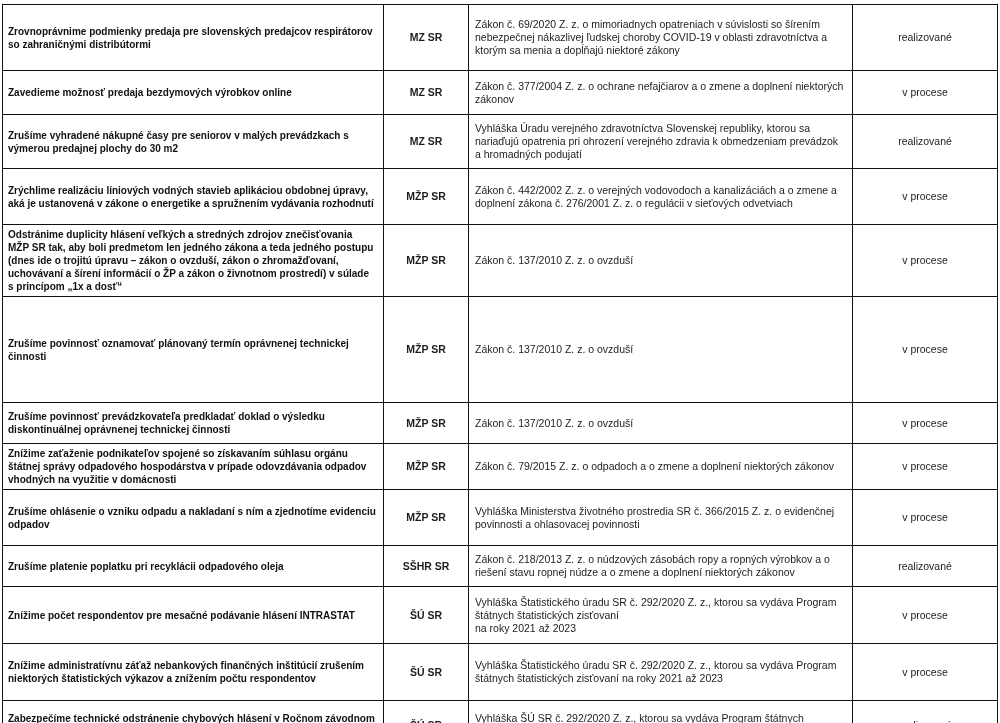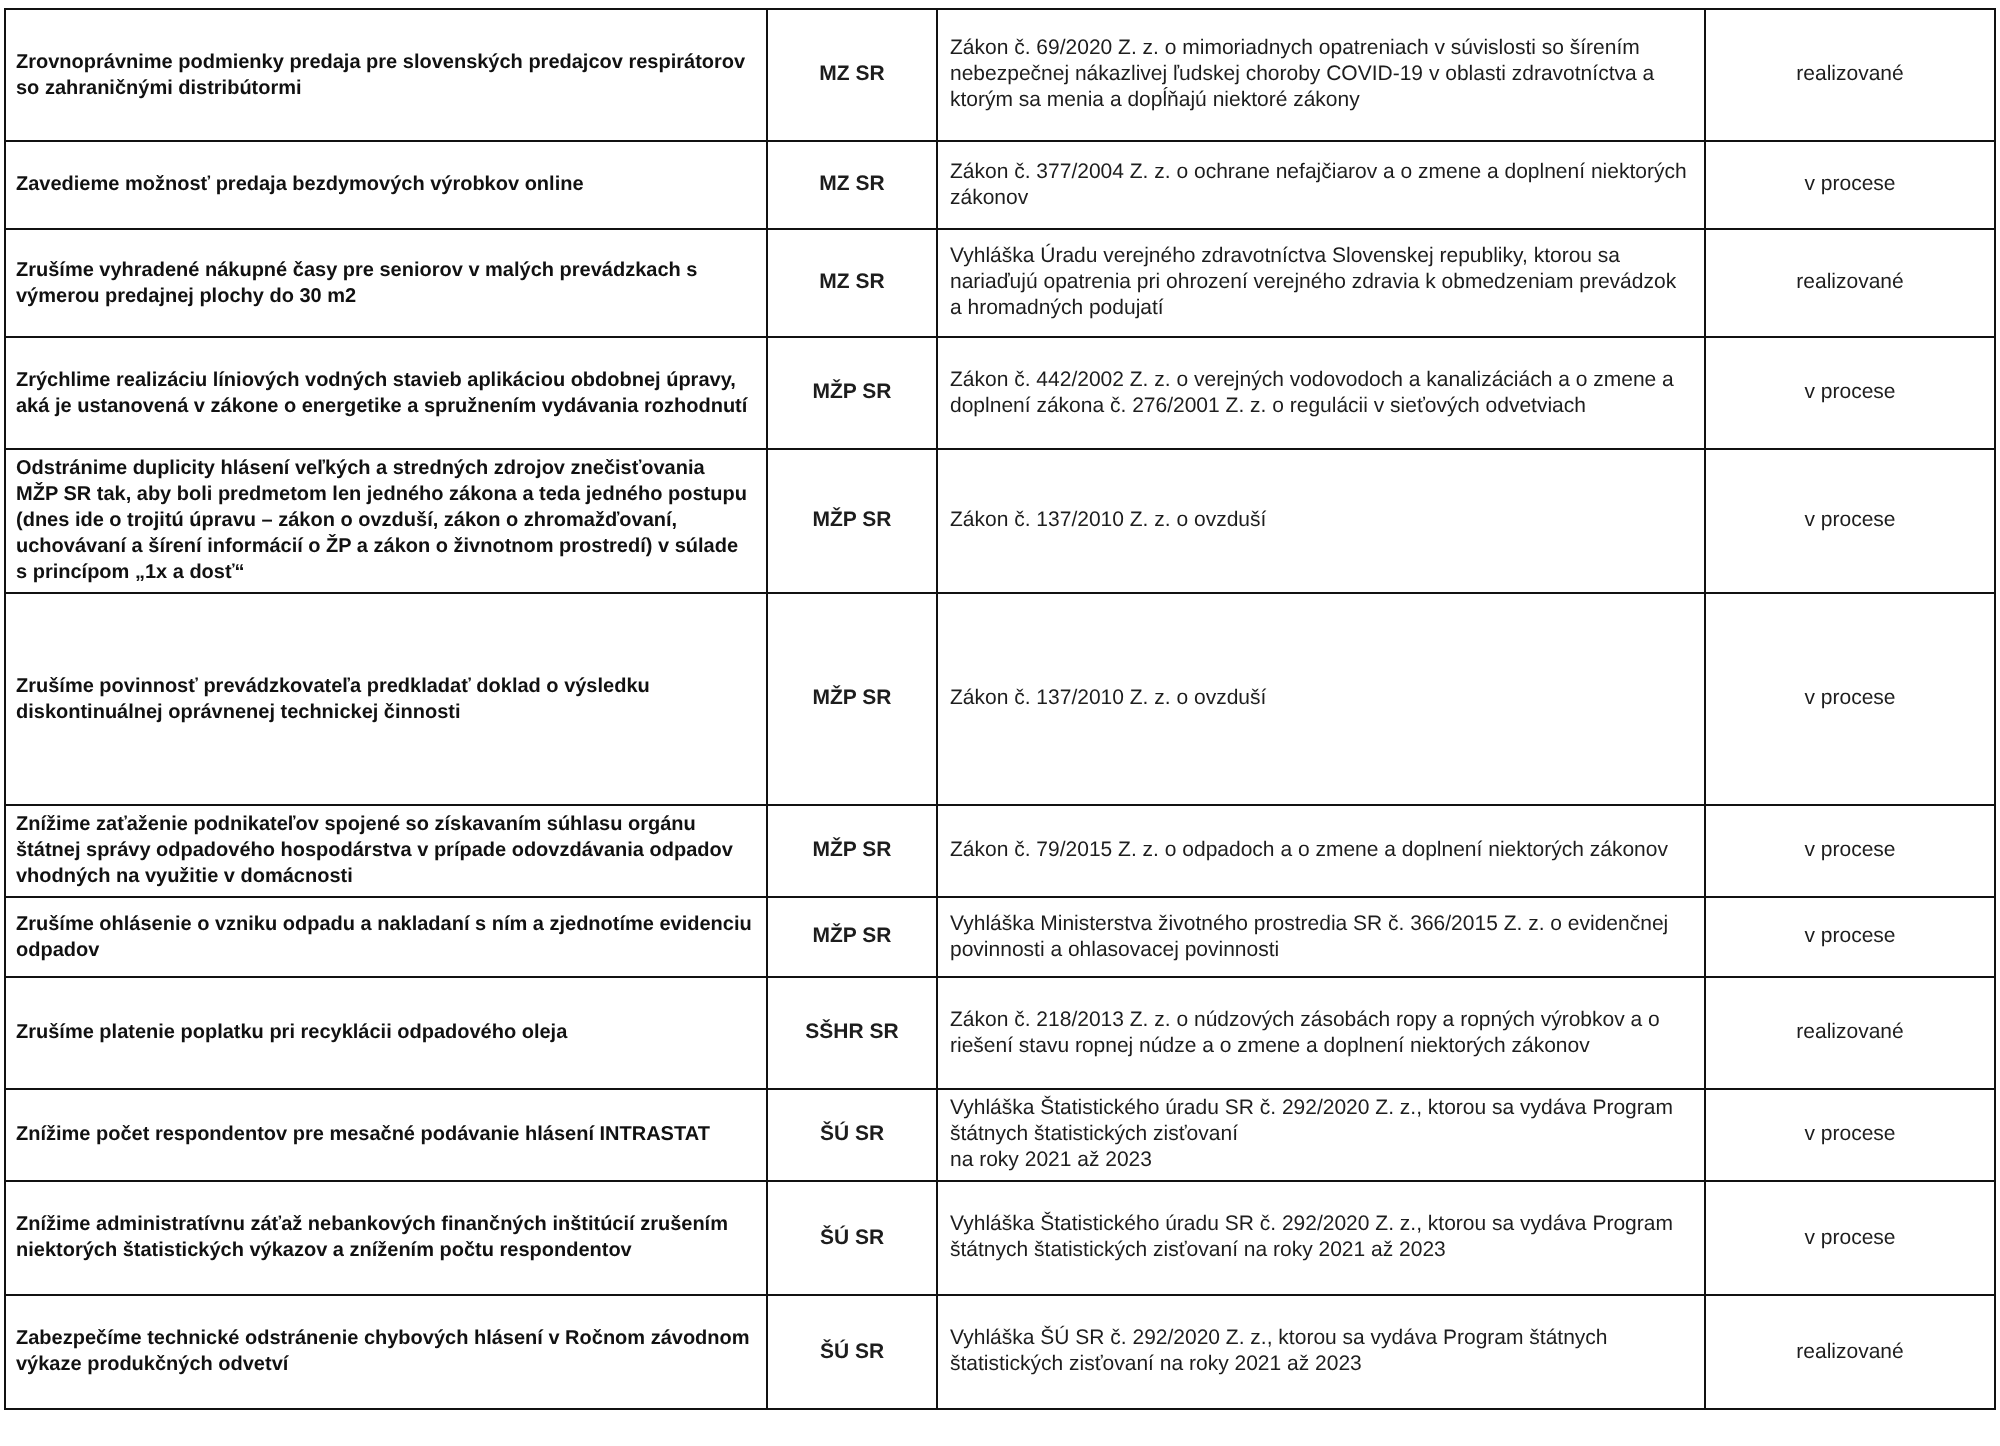--- a/index.html
+++ b/index.html
@@ -108,20 +108,26 @@
       <td class="status">v procese</td>
     </tr>
     <tr>
       <td class="measure">Odstránime duplicity hlásení veľkých a stredných zdrojov znečisťovania
 MŽP SR tak, aby boli predmetom len jedného zákona a teda jedného postupu (dnes ide o trojitú úpravu – zákon o ovzduší, zákon o zhromažďovaní, uchovávaní a šírení informácií o ŽP a zákon o živnotnom prostredí) v súlade s princípom „1x a dosť“</td>
       <td class="ministry">MŽP SR</td>
       <td class="legislation">Zákon č. 137/2010 Z. z. o ovzduší</td>
       <td class="status">v procese</td>
     </tr>
     <tr>
+      <td class="measure">Zrušíme povinnosť oznamovať plánovaný termín oprávnenej technickej činnosti</td>
+      <td class="ministry">MŽP SR</td>
+      <td class="legislation">Zákon č. 137/2010 Z. z. o ovzduší</td>
+      <td class="status">v procese</td>
+    </tr>
+    <tr>
       <td class="measure">Zrušíme povinnosť prevádzkovateľa predkladať doklad o výsledku diskontinuálnej oprávnenej technickej činnosti</td>
       <td class="ministry">MŽP SR</td>
       <td class="legislation">Zákon č. 137/2010 Z. z. o ovzduší</td>
       <td class="status">v procese</td>
     </tr>
     <tr>
       <td class="measure">Znížime zaťaženie podnikateľov spojené so získavaním súhlasu orgánu štátnej správy odpadového hospodárstva v prípade odovzdávania odpadov vhodných na využitie v domácnosti</td>
       <td class="ministry">MŽP SR</td>
       <td class="legislation">Zákon č. 79/2015 Z. z. o odpadoch a o zmene a doplnení niektorých zákonov</td>
       <td class="status">v procese</td>

